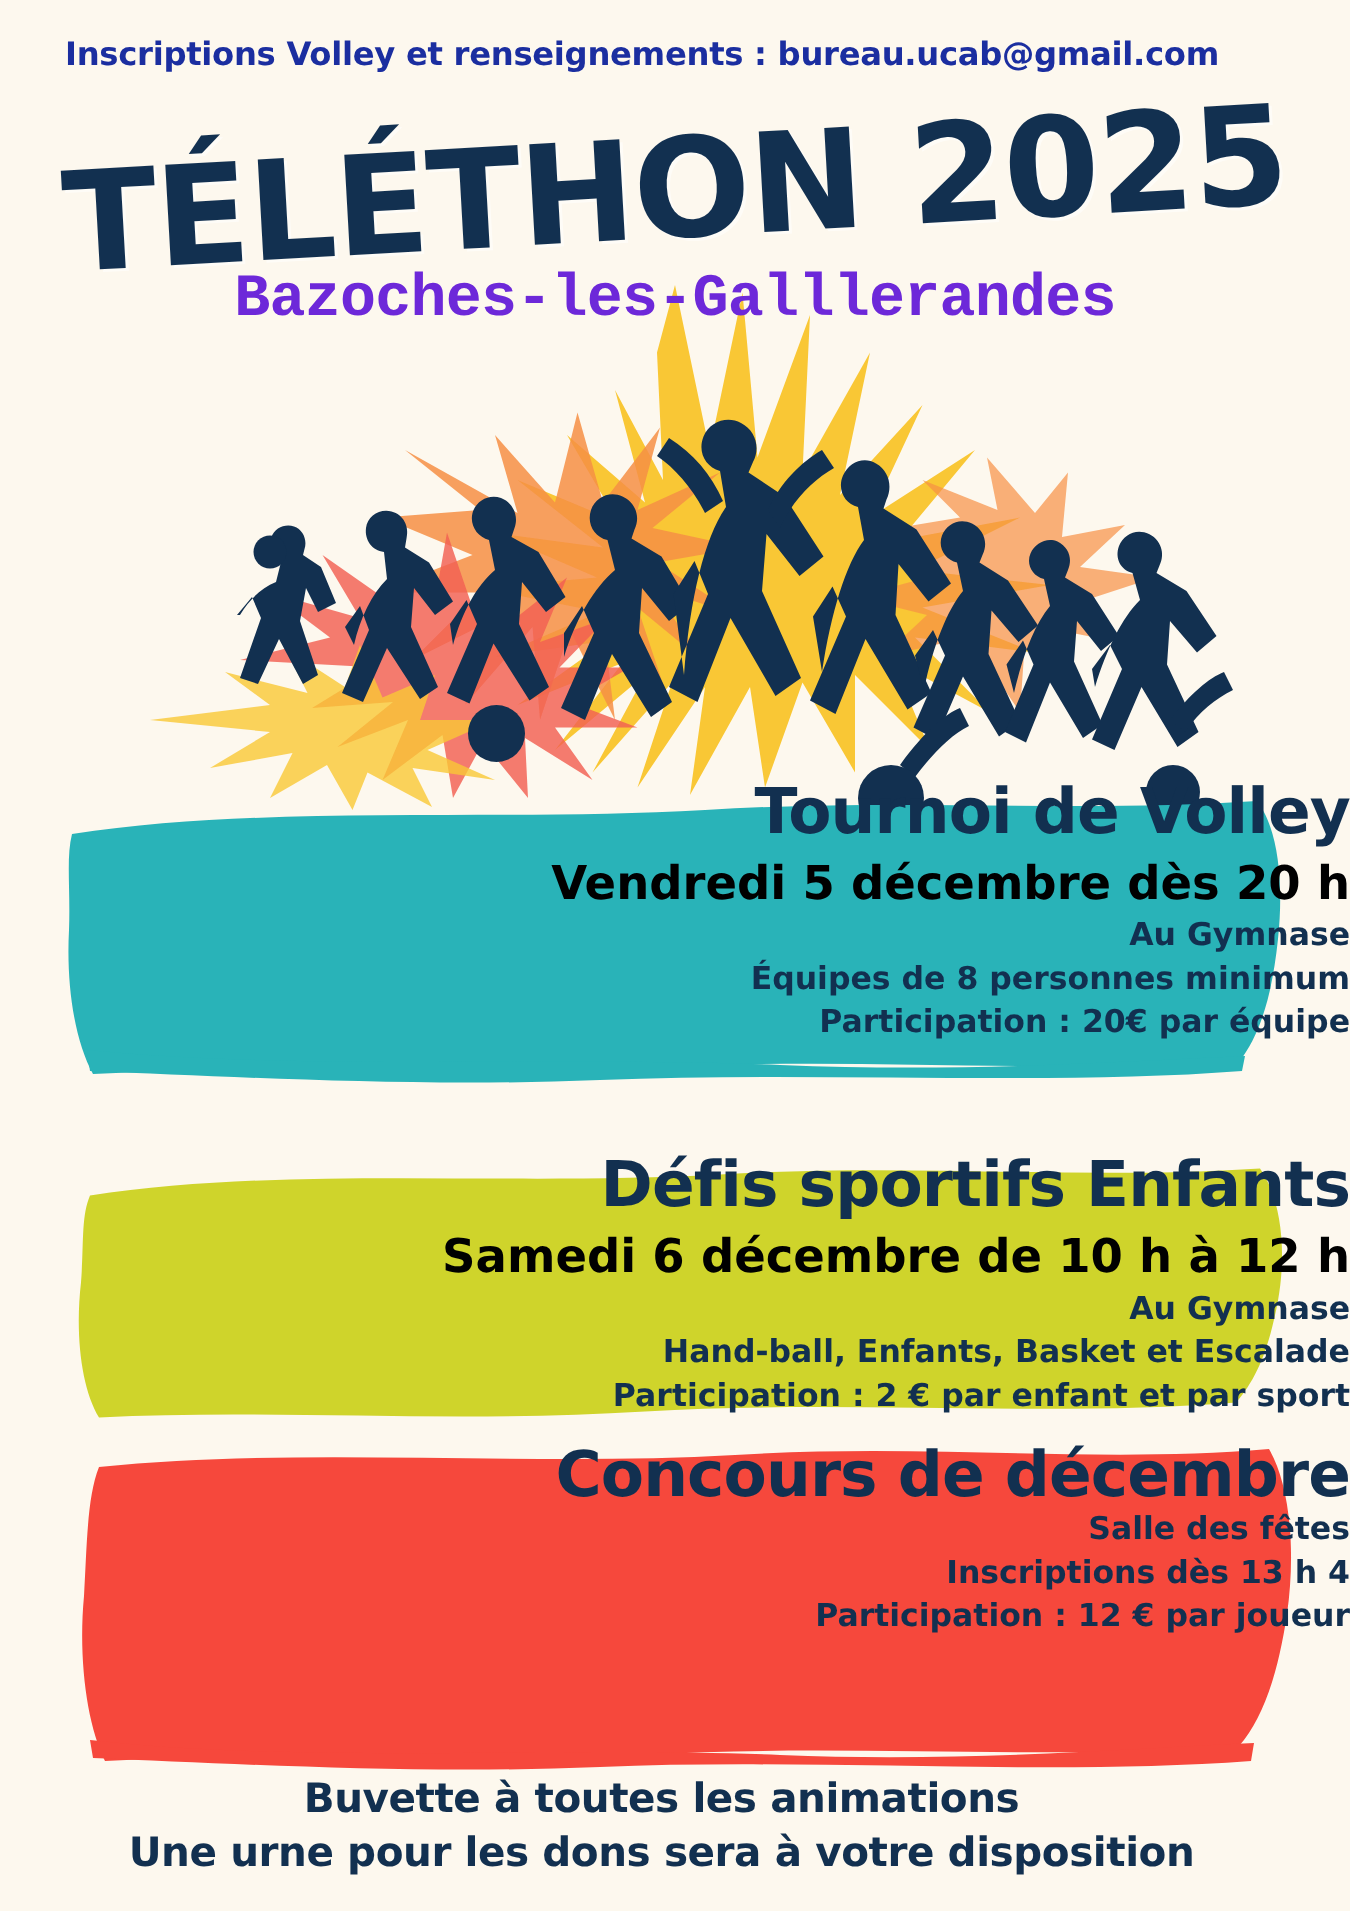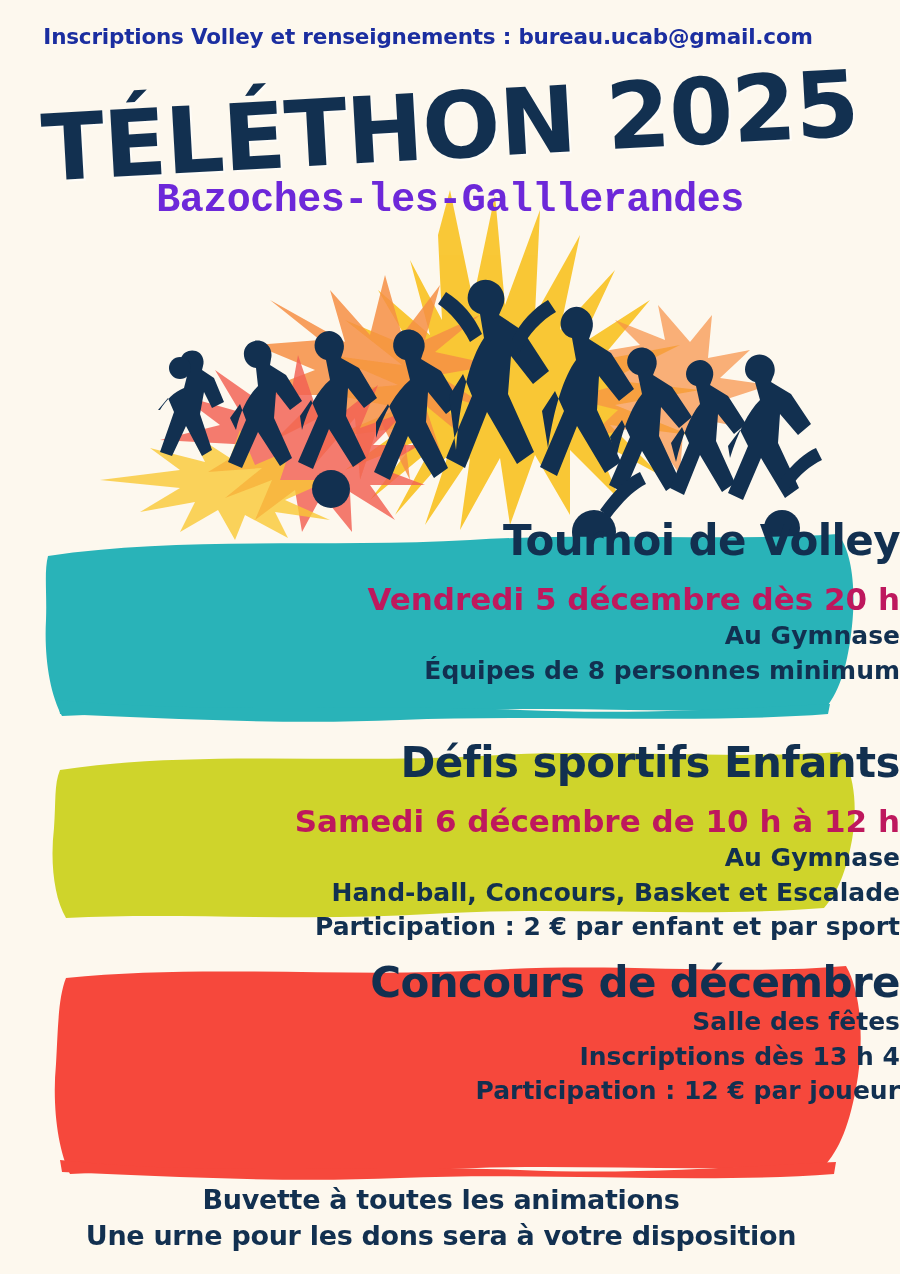--- a/index.html
+++ b/index.html
@@ -106,34 +106,34 @@
     font-weight: bold;
     font-size: 42px;
     color: #123050;
     line-height: 1.08;
     letter-spacing: -0.6px;
   }
   .event-when {
     font-family: "DejaVu Sans", sans-serif;
     font-weight: bold;
     font-size: 31px;
-    color: #be185d;
+    color: #000000;
     line-height: 1.22;
-    margin-top: 18px;
+    margin-top: 8px;
   }
   .event-line {
     font-family: "DejaVu Sans", sans-serif;
     font-weight: bold;
-    font-size: 25px;
+    font-size: 21px;
     color: #123050;
     line-height: 1.38;
   }
 
   #event-volley { top: 518px; }
-  #event-defis  { top: 740px; }
+  #event-defis  { top: 767px; }
   #event-chaloupee { top: 960px; }
 
   
   .footer {
     position: absolute;
     left: 0;
     top: 1182px;
     width: 882px;
     text-align: center;
     z-index: 5;
@@ -210,32 +210,33 @@
   <div class="event" id="event-volley">
     <svg class="brush" width="900" height="215" viewBox="0 0 900 215" xmlns="http://www.w3.org/2000/svg">
       <path d="M48 38 C180 18, 330 30, 470 22 C600 14, 720 24, 838 16 C852 34, 856 70, 852 108 C848 146, 840 172, 826 190 C700 198, 560 186, 430 194 C300 202, 180 192, 62 198 C50 176, 44 140, 46 102 C47 74, 44 54, 48 38 Z" fill="#29b3b8"></path>
       <path d="M58 182 C200 196, 380 186, 520 192 C640 197, 740 190, 830 186 L828 196 C700 206, 540 196, 400 202 C280 207, 160 200, 60 196 Z" fill="#29b3b8"></path>
     </svg>
     <div class="event-inner">
       <div class="event-title">Tournoi de Volley</div>
       <div class="event-when">Vendredi 5 décembre dès 20 h</div>
       <div class="event-line">Au Gymnase</div>
       <div class="event-line">Équipes de 8 personnes minimum</div>
+      <div class="event-line">Participation : 20€ par équipe</div>
     </div>
   </div>
 
   <div class="event" id="event-defis">
     <svg class="brush" width="900" height="200" viewBox="0 0 900 200" xmlns="http://www.w3.org/2000/svg">
       <path d="M60 30 C190 10, 340 24, 480 16 C610 8, 720 20, 840 12 C854 32, 858 66, 852 100 C846 132, 838 152, 824 168 C700 178, 560 166, 430 174 C300 182, 180 172, 66 178 C54 158, 50 122, 54 88 C56 62, 54 44, 60 30 Z" fill="#cfd42b"></path>
     </svg>
     <div class="event-inner">
       <div class="event-title">Défis sportifs Enfants</div>
       <div class="event-when">Samedi 6 décembre de 10 h à 12 h</div>
       <div class="event-line">Au Gymnase</div>
-      <div class="event-line">Hand-ball, Concours, Basket et Escalade</div>
+      <div class="event-line">Hand-ball, Enfants, Basket et Escalade</div>
       <div class="event-line">Participation : 2 € par enfant et par sport</div>
     </div>
   </div>
 
   <div class="event" id="event-chaloupee">
     <svg class="brush" width="900" height="225" viewBox="0 0 900 225" xmlns="http://www.w3.org/2000/svg">
       <path d="M66 18 C200 4, 350 18, 490 10 C620 2, 730 16, 846 6 C860 30, 864 74, 858 116 C852 156, 842 186, 826 204 C700 214, 560 202, 430 210 C300 218, 180 208, 70 214 C58 190, 52 146, 56 104 C58 70, 58 38, 66 18 Z" fill="#f6483c"></path>
       <path d="M60 200 C200 216, 380 204, 520 210 C640 215, 745 206, 836 202 L834 214 C700 224, 540 212, 400 218 C280 223, 160 216, 62 212 Z" fill="#f6483c"></path>
     </svg>
     <div class="event-inner">

